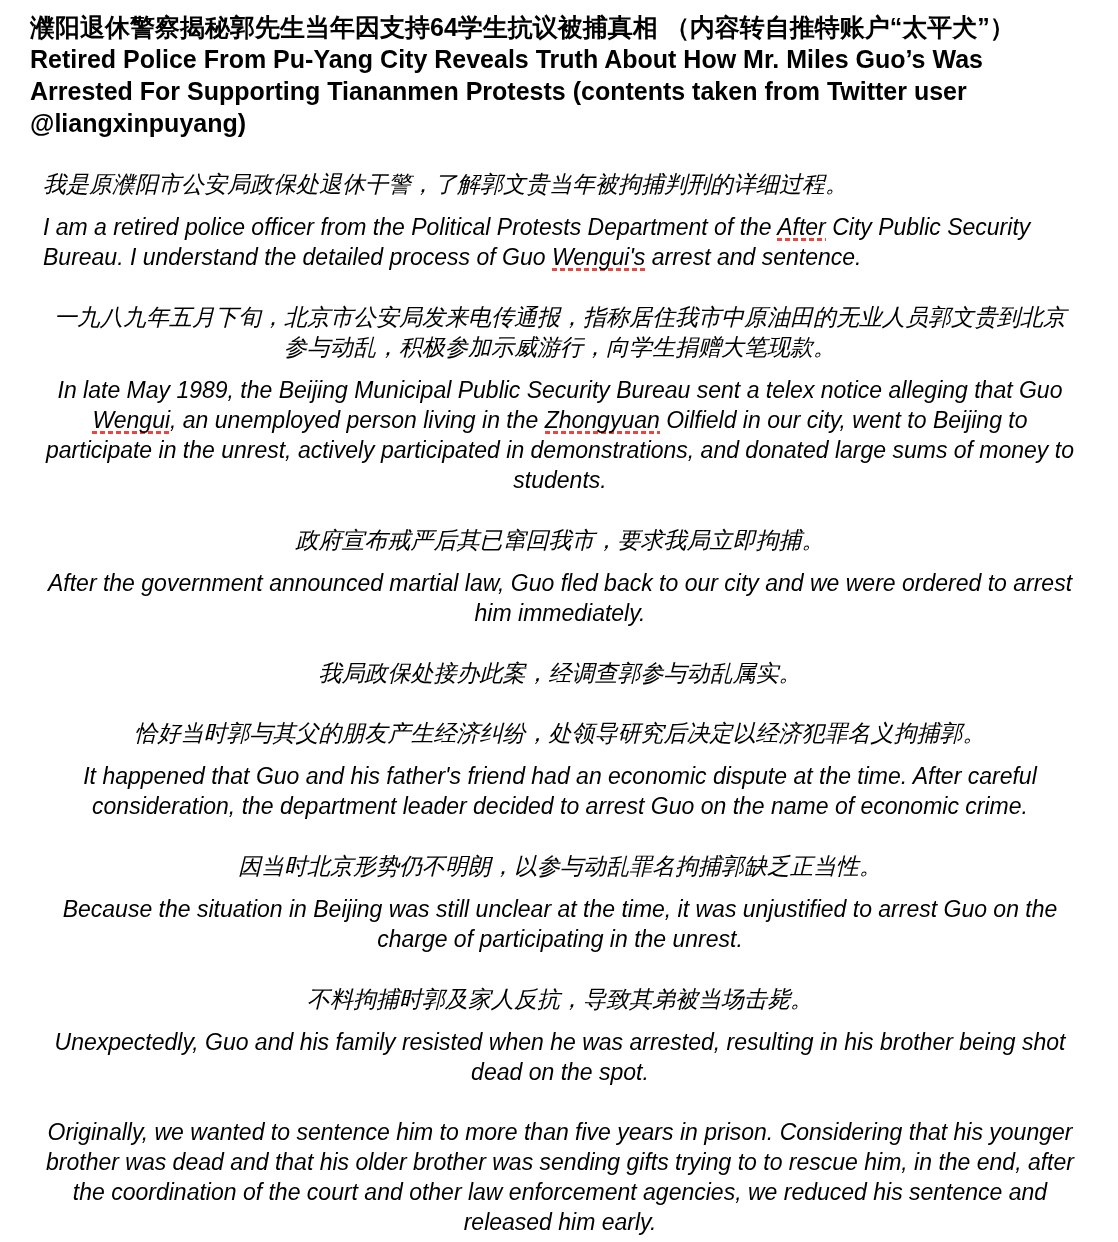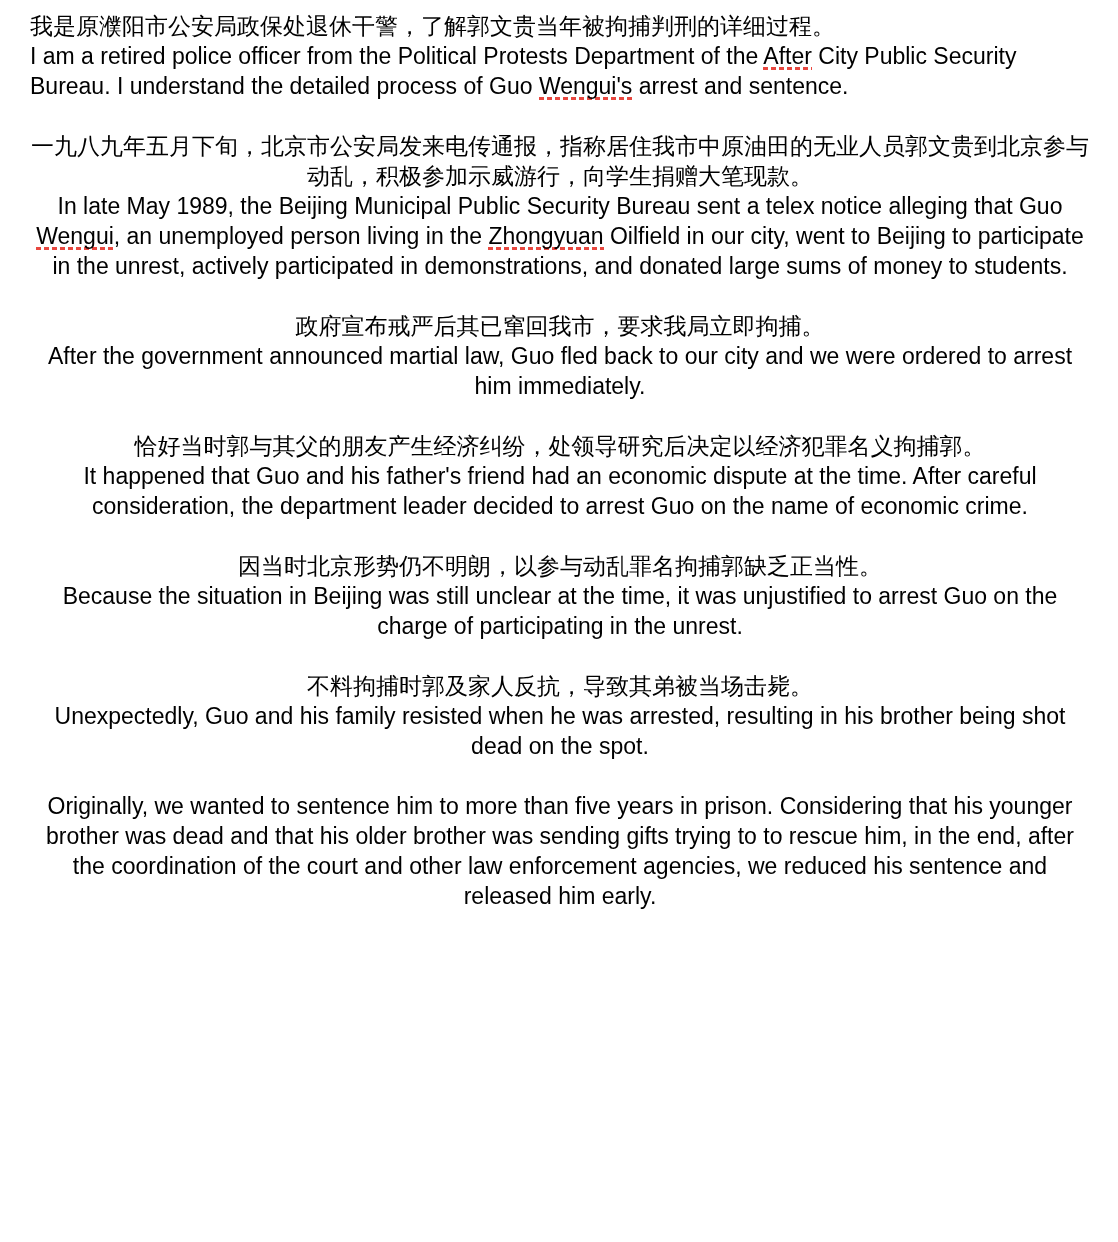--- a/index.html
+++ b/index.html
@@ -26,58 +26,64 @@
     display: block;
   }
   .para {
     margin: 0;
   }
   .para + .para {
     margin-top: 30px;
     text-align: center;
   }
   .para p {
-    margin: 0;
+    margin: 13px;
     font-size: 23px;
     line-height: 30px;
     font-weight: normal;
+    font-style: italic;
   }
   
   .misspell {
     background-image: repeating-linear-gradient(to right, #e8473f 0 5px, rgba(0,0,0,0) 5px 8px);
     background-repeat: no-repeat;
     background-position: 0 calc(100% - 1px);
     background-size: 100% 3px;
     padding-bottom: 2px;
   }
 </style>
 </head>
 <body>
 
 <div class="page">
 
+  <h1 class="title">
+    <span class="title-line">濮阳退休警察揭秘郭先生当年因支持64学生抗议被捕真相 （内容转自推特账户“太平犬”）</span>
+    <span class="title-line">Retired Police From Pu-Yang City Reveals Truth About How Mr. Miles Guo’s Was Arrested For Supporting Tiananmen Protests (contents taken from Twitter user @liangxinpuyang)</span>
+  </h1>
 
   <div class="paragraphs">
 
     <div class="para">
       <p>我是原濮阳市公安局政保处退休干警，了解郭文贵当年被拘捕判刑的详细过程。</p>
       <p><span>I am a retired police officer from the Political Protests Department of the </span><span class="misspell">After</span><span> City Public Security Bureau. I understand the detailed process of Guo </span><span class="misspell">Wengui's</span><span> arrest and sentence.</span></p>
     </div>
 
     <div class="para">
       <p>一九八九年五月下旬，北京市公安局发来电传通报，指称居住我市中原油田的无业人员郭文贵到北京参与动乱，积极参加示威游行，向学生捐赠大笔现款。</p>
       <p><span>In late May 1989, the Beijing Municipal Public Security Bureau sent a telex notice alleging that Guo </span><span class="misspell">Wengui</span><span>, an unemployed person living in the </span><span class="misspell">Zhongyuan</span><span> Oilfield in our city, went to Beijing to participate in the unrest, actively participated in demonstrations, and donated large sums of money to students.</span></p>
     </div>
 
     <div class="para">
       <p>政府宣布戒严后其已窜回我市，要求我局立即拘捕。</p>
       <p><span>After the government announced martial law, Guo fled back to our city and we were ordered to arrest him immediately.</span></p>
     </div>
 
     <div class="para">
+      <p>我局政保处接办此案，经调查郭参与动乱属实。</p>
     </div>
 
     <div class="para">
       <p>恰好当时郭与其父的朋友产生经济纠纷，处领导研究后决定以经济犯罪名义拘捕郭。</p>
       <p><span>It happened that Guo and his father's friend had an economic dispute at the time. After careful consideration, the department leader decided to arrest Guo on the name of economic crime.</span></p>
     </div>
 
     <div class="para">
       <p>因当时北京形势仍不明朗，以参与动乱罪名拘捕郭缺乏正当性。</p>
       <p><span>Because the situation in Beijing was still unclear at the time, it was unjustified to arrest Guo on the charge of participating in the unrest.</span></p>

